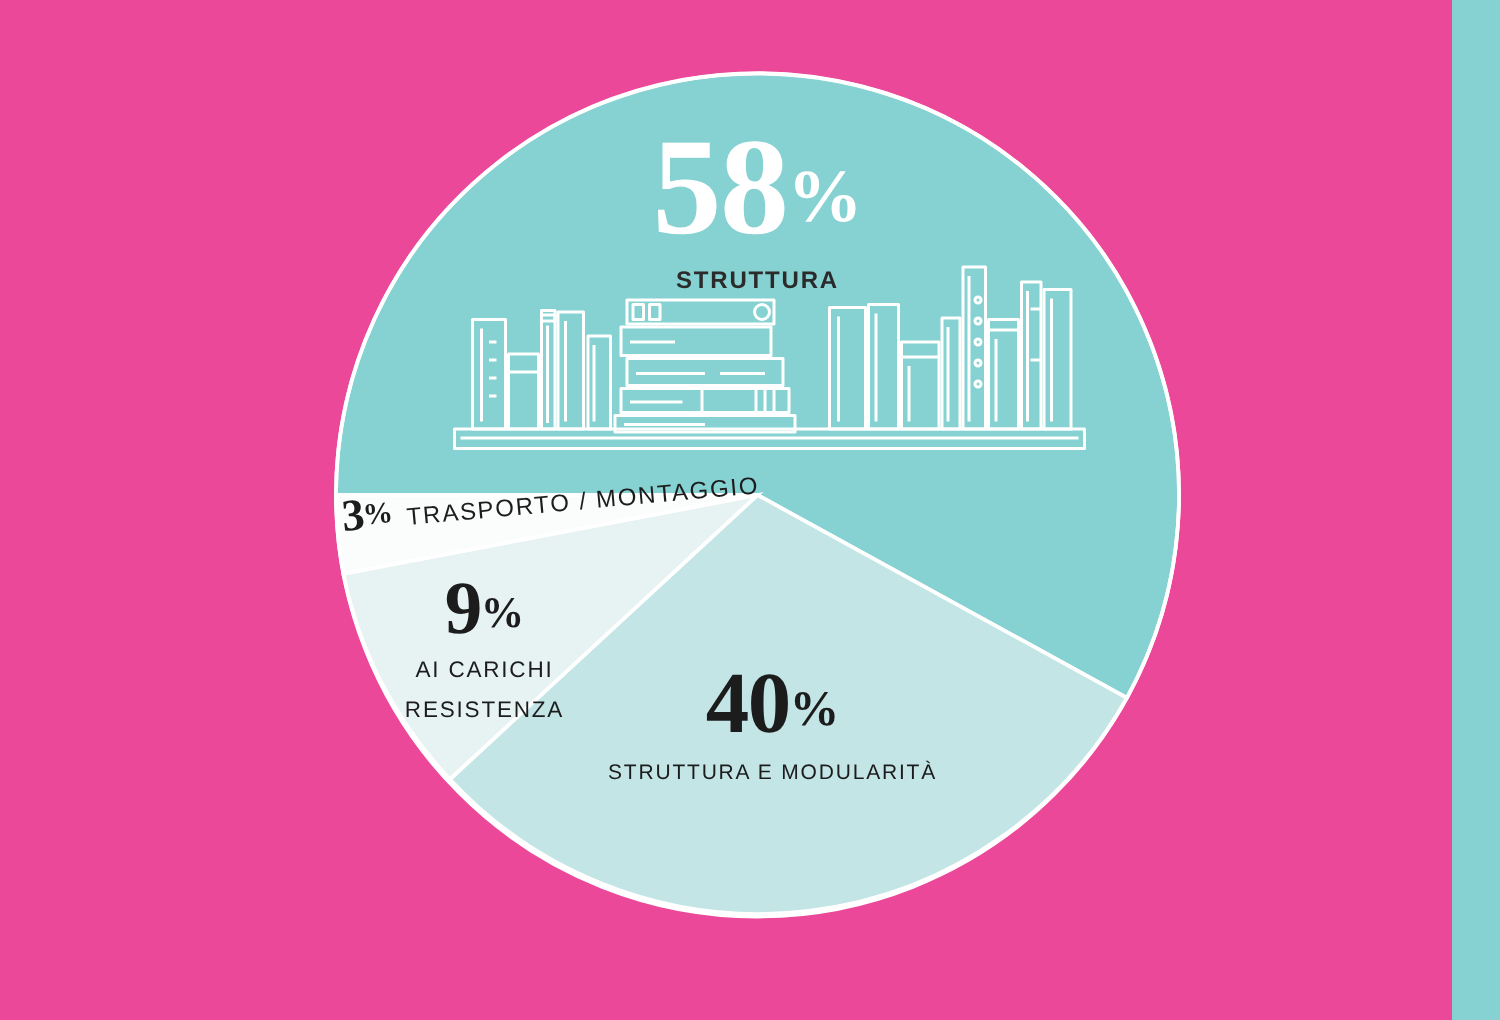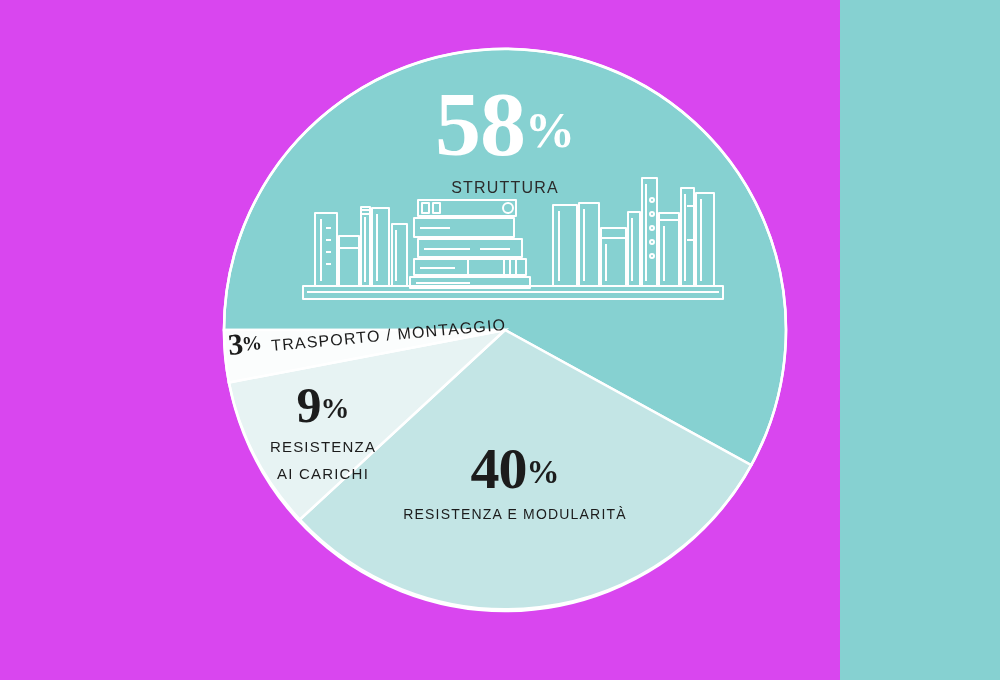--- a/index.html
+++ b/index.html
@@ -8,23 +8,23 @@
   }
   body {
     width: 1000px;
     height: 680px;
     overflow: hidden;
     font-family: "Liberation Sans", sans-serif;
     background: #86d1d1;
   }
   #infographic {
     position: relative;
-    width: 840px;
+    width: 968px;
     height: 680px;
-    background: #d946ef;
+    background: #ec4899;
   }
   #pie-svg {
     position: absolute;
     left: 0;
     top: 0;
     width: 1000px;
     height: 680px;
   }
   .label-block {
     position: absolute;
@@ -49,21 +49,21 @@
 
   
   #label-struttura {
     left: 380px;
     top: 78px;
     width: 250px;
     color: #ffffff;
   }
   #label-struttura .big-num { font-size: 92px; }
   #label-struttura .pct-sign { font-size: 50px; position: relative; top: -8px; }
-  #label-struttura .cap { font-size: 16px; display: block; margin-top: 10px; color: #2b2b2b; }
+  #label-struttura .cap { font-size: 16px; display: block; margin-top: 10px; color: #2b2b2b; font-weight: bold; }
 
   
   #label-trasporto {
     left: 228px;
     top: 330px;
     color: #1c1c1c;
     transform: rotate(-5.2deg);
     transform-origin: left center;
     text-align: left;
   }
@@ -196,22 +196,22 @@
     <span class="big-num">58</span><span class="pct-sign">%</span>
     <span class="cap">STRUTTURA</span>
   </div>
 
   <div class="label-block" id="label-trasporto">
     <span class="big-num">3</span><span class="pct-sign">%</span><span class="cap">TRASPORTO / MONTAGGIO</span>
   </div>
 
   <div class="label-block" id="label-resistenza">
     <span class="big-num">9</span><span class="pct-sign">%</span>
+    <span class="cap">AI CARICHI</span>
     <span class="cap">RESISTENZA</span>
-    <span class="cap">AI CARICHI</span>
   </div>
 
   <div class="label-block" id="label-dimensioni">
     <span class="big-num">40</span><span class="pct-sign">%</span>
-    <span class="cap">RESISTENZA E MODULARITÀ</span>
+    <span class="cap">STRUTTURA E MODULARITÀ</span>
   </div>
 
 </div>
 
 </body></html>

